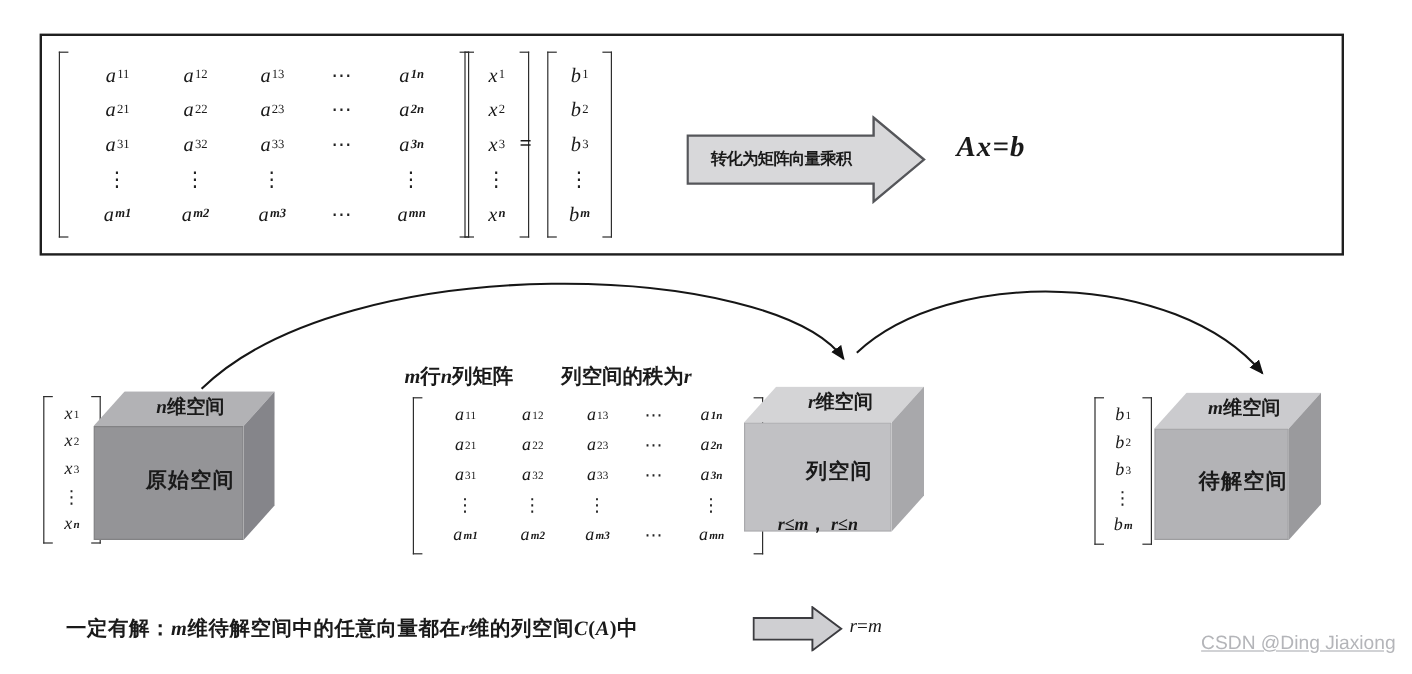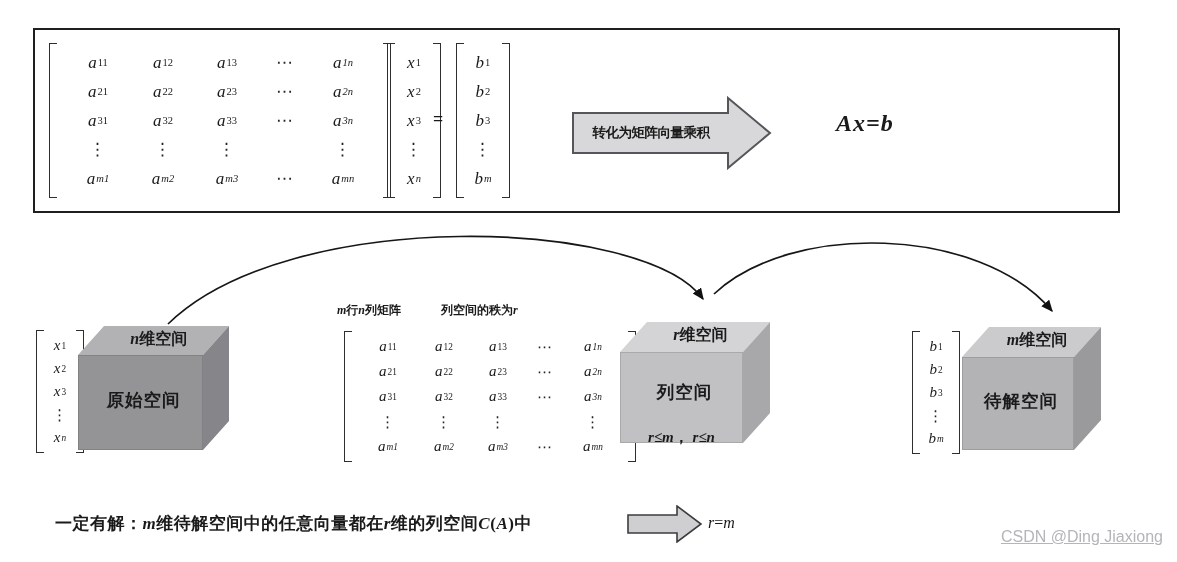--- a/index.html
+++ b/index.html
@@ -16,50 +16,50 @@
   .br-l{border-right:none;margin-right:3px;}
   .br-r{border-left:none;margin-left:3px;}
   .grid{display:grid;align-content:center;}
   .mtx-main .grid{grid-template-columns:64px 66px 62px 54px 62px;grid-auto-rows:29px;font-size:17px;padding:5px 6px;}
   .vec-main .grid{grid-template-columns:30px;grid-auto-rows:29px;font-size:17px;padding:5px 1px;}
   .mtx-small .grid{grid-template-columns:56px 56px 52px 42px 54px;grid-auto-rows:25px;font-size:15px;padding:3px 5px;}
   .vec-small .grid{grid-template-columns:24px;grid-auto-rows:23px;font-size:15px;padding:4px 1px;}
   .cell{display:flex;align-items:center;justify-content:center;}
   .cell i{font-style:italic;}
   .cell sub{font-size:0.62em;margin-left:1px;font-style:normal;}
-  .cell sub.it{font-style:italic;}
+  .cell sub.it{font-style:italic;font-weight:bold;}
   .cell.dots{font-style:normal;color:#222;letter-spacing:1px;}
 
   .it{font-style:italic;}
   .cn{font-weight:700;}
 
   .eqsign{font-size:18px;font-weight:600;}
-  .equation{font-size:24px;font-weight:700;font-style:italic;letter-spacing:1px;margin-left:39px;}
+  .equation{font-size:24px;font-weight:700;font-style:italic;letter-spacing:1px;}
 
   .arrow-wrap{width:200px;height:74px;}
   .arrow-label{position:absolute;left:3px;top:20px;width:152px;height:34px;display:flex;
                align-items:center;justify-content:center;font-size:13.5px;letter-spacing:-0.5px;}
 
   .curves{left:0;top:0;pointer-events:none;z-index:4;}
   .curve{fill:none;stroke:#161616;stroke-width:1.7px;}
 
   
   .box3d{position:absolute;}
   .box3d .face{position:absolute;}
   .face.top{left:0;top:0;right:0;height:var(--t);
             clip-path:polygon(var(--d) 0,100% 0,calc(100% - var(--d)) 100%,0 100%);}
   .face.side{top:0;right:0;width:var(--d);height:100%;
              clip-path:polygon(0 var(--t),100% 0,100% calc(100% - var(--t)),0 100%);}
   .face.front{left:0;top:var(--t);right:var(--d);bottom:0;box-shadow:inset 0 0 0 1px rgba(0,0,0,.12);}
   .lbl{position:absolute;text-align:center;}
   .top-lbl{left:var(--d);top:3px;width:calc(100% - var(--d)*1.6);font-size:16px;}
-  .front-lbl{left:3px;width:calc(100% - var(--d));font-size:17.5px;letter-spacing:1px;}
+  .front-lbl{left:18px;width:calc(100% - var(--d));font-size:17.5px;letter-spacing:1px;}
   .front-sub{left:0;width:calc(100% - var(--d));font-size:15px;margin-top:21px;}
 
-  .hdr-row{display:flex;gap:40px;font-size:12px;justify-content:center;}
+  .hdr-row{display:flex;gap:40px;font-size:17px;justify-content:center;}
   .conclusion{font-size:17px;letter-spacing:.5px;}
   .result{font-size:16px;}
   .watermark{font-family:"Liberation Sans","DejaVu Sans",sans-serif;font-size:16px;color:var(--watermark,#b4b5b9);text-decoration:underline;}
 </style>
 </head>
 <body>
 
 <div class="stage">
 
   <div class="panel abs" style="left:33px;top:28px;width:1083px;height:181px;"></div>

